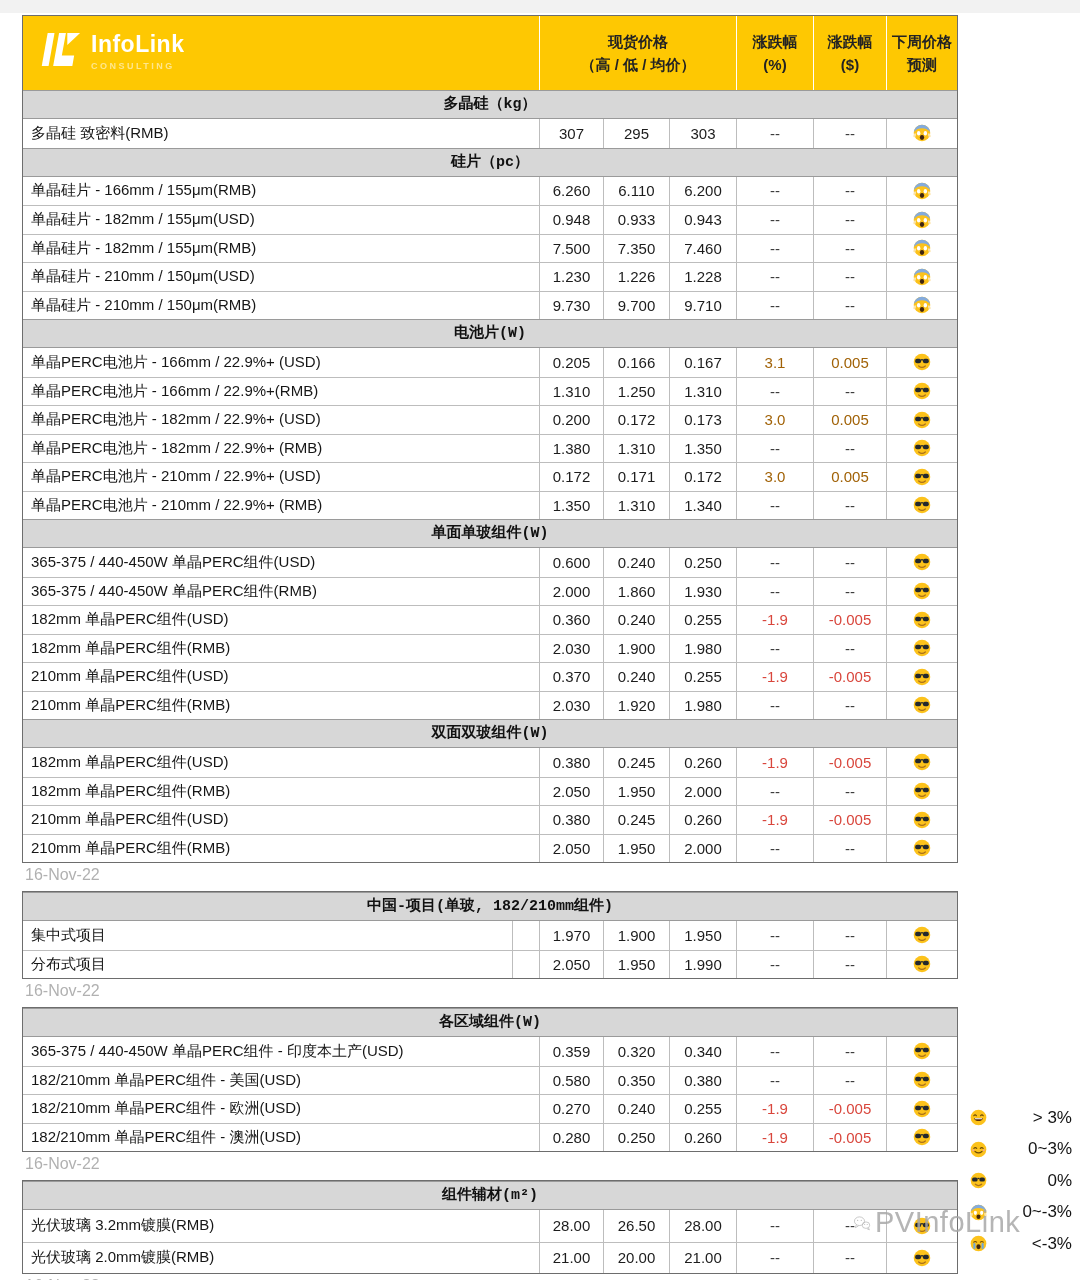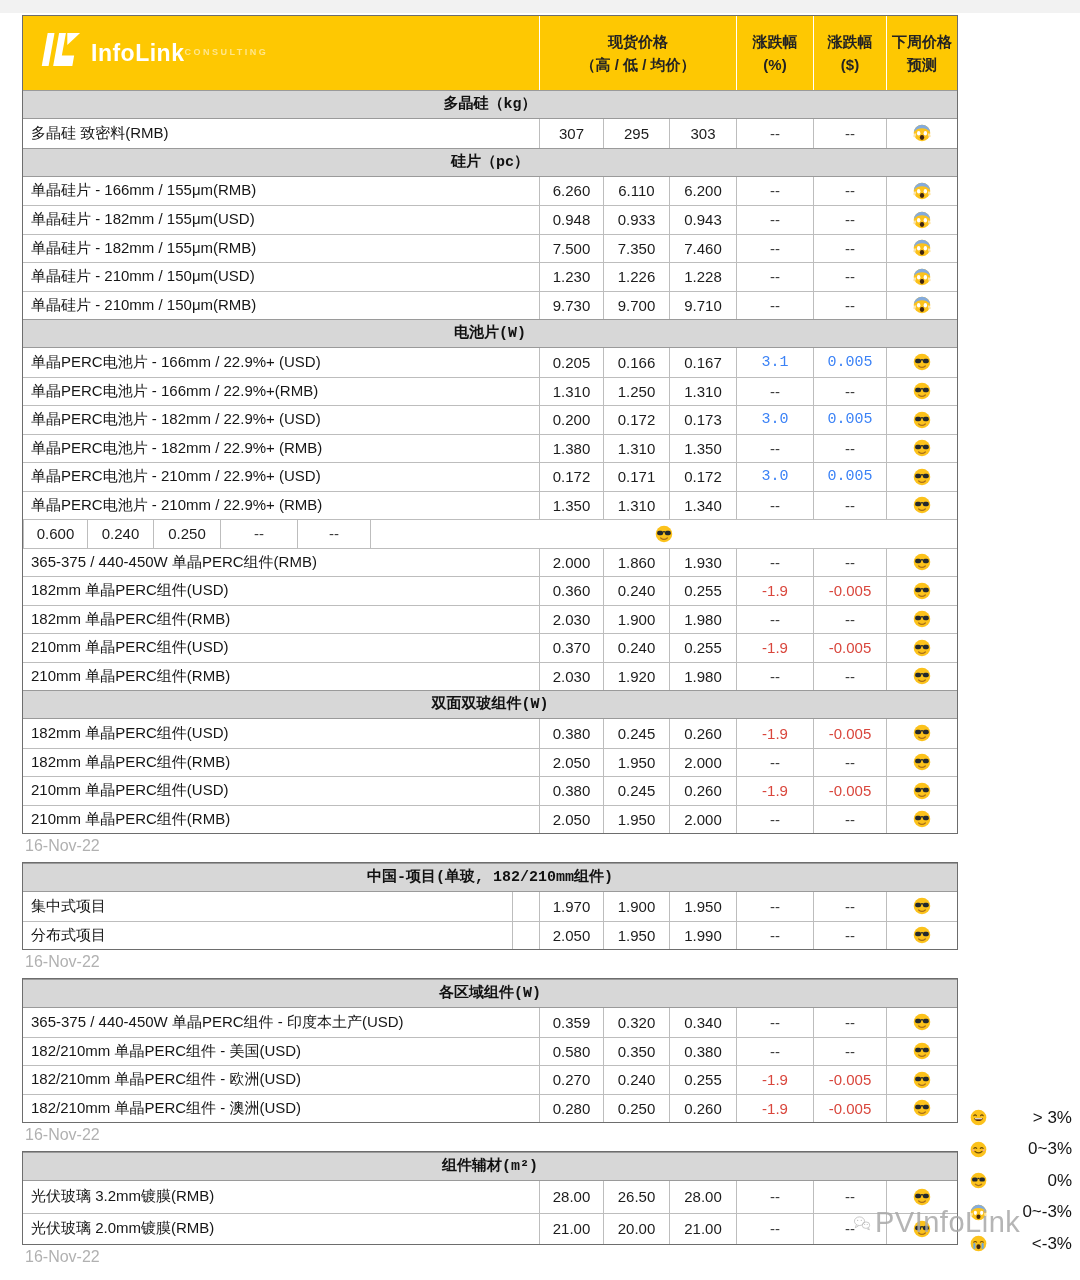--- a/index.html
+++ b/index.html
@@ -12,38 +12,38 @@
   .thead{display:flex;height:74px;background:#FEC802;}
   .thead .hc{box-sizing:border-box;display:flex;flex-direction:column;justify-content:center;
              text-align:center;font-size:15px;font-weight:bold;color:#232323;line-height:1.55;
              border-left:1px solid #fff;}
   .thead .logocell{width:516px;border-left:none;display:flex;flex-direction:row;align-items:center;
                    justify-content:flex-start;padding-left:16px;}
   .thead .spot{width:197px;}
   .thead .pc{width:77px;}
   .thead .usd{width:73px;}
   .thead .pred{flex:1;}
-  .logotxt{margin-left:10px;display:flex;align-items:flex-start;}
+  .logotxt{margin-left:10px;display:flex;flex-direction:column;align-items:flex-start;}
   .logoname{color:#fff;font-size:23px;font-weight:bold;letter-spacing:.5px;line-height:1;}
   .logosub{color:rgba(255,255,255,.55);font-size:9px;font-weight:bold;letter-spacing:2.5px;margin-top:4px;}
   
   .sec{height:27px;line-height:27px;background:#D7D7D7;border-top:1px solid #9a9a9a;border-bottom:1px solid #9a9a9a;
        text-align:center;font-size:15px;font-weight:bold;color:#111;font-family:Liberation Mono, monospace;}
   .row{display:flex;height:28.5px;border-top:1px solid #bdbdbd;box-sizing:border-box;justify-content:space-between;}
   .row:first-child,.sec+.row{border-top:none;}
   .tall .row{height:31.5px;}
   .c{box-sizing:border-box;border-left:1px solid #bdbdbd;display:flex;align-items:center;justify-content:center;
      font-size:15px;color:#1c1c1c;}
   .c.lbl{border-left:none;justify-content:flex-start;padding-left:8px;width:516px;color:#161616;}
   .spacer .c.lbl{width:489px;}
   .c.sp{width:27px;}
   .c.n1{width:64px;}.c.n2{width:66px;}.c.n3{width:67px;}
   .c.pc{width:77px;}.c.usd{width:73px;}
   .c.pred{flex:1;}
-  .pos{color:#3b82f6;font-family:Liberation Mono, monospace;}
+  .pos{color:#a16207;}
   .neg{color:#D9463C;}
   .dash{color:#3d3d3d;}
   .date{font-size:16px;color:#b1b1b1;margin:5px 0 9px 3px;height:14px;line-height:14px;}
   
   .emoji{display:inline-flex;align-items:center;justify-content:center;}
   .emoji svg{width:18px;height:18px;display:block;}
   
   .legend{position:absolute;left:958px;top:1102px;width:116px;}
   .li{display:flex;align-items:center;height:31.5px;}
   .li .emoji{margin-left:12px;}
@@ -326,21 +326,23 @@
               <svg viewBox="0 0 20 20">
                 <circle cx="10" cy="10" r="9.2" fill="#FCC21B"></circle>
                 <rect x="2.4" y="6.5" width="6.6" height="4.8" rx="2.2" fill="#23282d"></rect>
                 <rect x="11" y="6.5" width="6.6" height="4.8" rx="2.2" fill="#23282d"></rect>
                 <path d="M8.8 7.6 h2.4" stroke="#23282d" stroke-width="1.5"></path>
                 <path d="M6.3 14.4 c2.3 1.9 5.1 1.9 7.4 0" stroke="#a8701c" stroke-width="1.4" fill="none" stroke-linecap="round"></path>
               </svg>
             </span>
           </div>
         </div>
-        <div class="row">
+        <div class="sec">单面单玻组件(W)</div>
+        <div class="row">
+          <div class="c lbl">365-375 / 440-450W 单晶PERC组件(USD)</div>
           <div class="c n1">0.600</div>
           <div class="c n2">0.240</div>
           <div class="c n3">0.250</div>
           <div class="c pc dash">--</div>
           <div class="c usd dash">--</div>
           <div class="c pred">
             <span class="emoji">
               <svg viewBox="0 0 20 20">
                 <circle cx="10" cy="10" r="9.2" fill="#FCC21B"></circle>
                 <rect x="2.4" y="6.5" width="6.6" height="4.8" rx="2.2" fill="#23282d"></rect>

